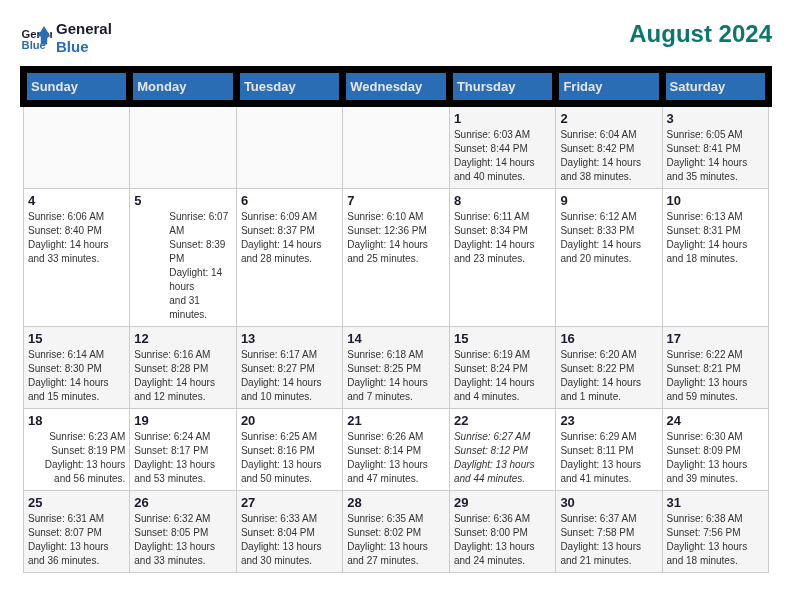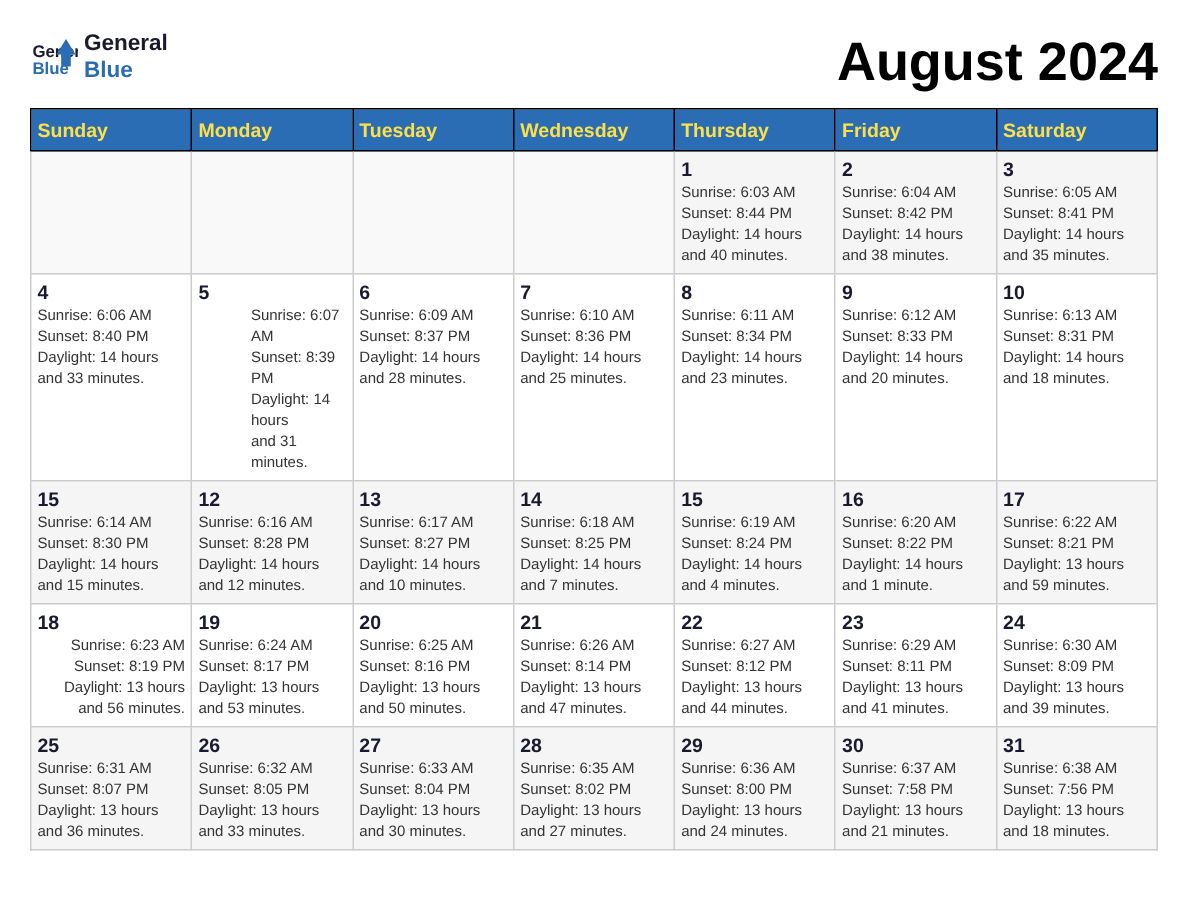--- a/index.html
+++ b/index.html
@@ -22,42 +22,42 @@
       gap: 4px;
     }
     .logo-icon {
       width: 32px;
       height: 32px;
     }
     .title-area {
       text-align: right;
     }
     .main-title {
-      font-size: 36px;
+      font-size: 24px;
       font-weight: bold;
-      color: #000000;
+      color: #0f766e;
       text-align: right;
     }
     .subtitle {
       font-size: 16px;
       color: #333;
     }
     .calendar {
       width: 100%;
       border-collapse: collapse;
       font-size: 11px;
     }
     .calendar thead th {
       background-color: #2a6db5;
-      color: #fde047;
+      color: #e5e5e5;
       padding: 6px 4px;
       text-align: left;
       font-size: 13px;
       font-weight: bold;
-      border: 1px solid #000000;
+      border: 7px solid #000000;
     }
     .calendar tbody td {
       border: 1px solid #ccc;
       vertical-align: top;
       padding: 4px;
       width: 107px;
       min-height: 80px;
       background: #fff;
     }
     .calendar tbody tr:nth-child(odd) td {
@@ -160,21 +160,21 @@
         <td>
           <span class="day-number">6</span>
           <div class="day-info" style="white-space: pre-line;">Sunrise: 6:09 AM
 Sunset: 8:37 PM
 Daylight: 14 hours
 and 28 minutes.</div>
         </td>
         <td>
           <span class="day-number">7</span>
           <div class="day-info" style="white-space: pre-line;">Sunrise: 6:10 AM
-Sunset: 8:36 PM
+Sunset: 12:36 PM
 Daylight: 14 hours
 and 25 minutes.</div>
         </td>
         <td>
           <span class="day-number">8</span>
           <div class="day-info" style="white-space: pre-line;">Sunrise: 6:11 AM
 Sunset: 8:34 PM
 Daylight: 14 hours
 and 23 minutes.</div>
         </td>
@@ -268,21 +268,21 @@
         </td>
         <td>
           <span class="day-number">21</span>
           <div class="day-info" style="white-space: pre-line;">Sunrise: 6:26 AM
 Sunset: 8:14 PM
 Daylight: 13 hours
 and 47 minutes.</div>
         </td>
         <td>
           <span class="day-number">22</span>
-          <div class="day-info" style="white-space: pre-line;">Sunrise: 6:27 AM
+          <div class="day-info" style="white-space: pre-line; font-style: italic;">Sunrise: 6:27 AM
 Sunset: 8:12 PM
 Daylight: 13 hours
 and 44 minutes.</div>
         </td>
         <td>
           <span class="day-number">23</span>
           <div class="day-info" style="white-space: pre-line;">Sunrise: 6:29 AM
 Sunset: 8:11 PM
 Daylight: 13 hours
 and 41 minutes.</div>

